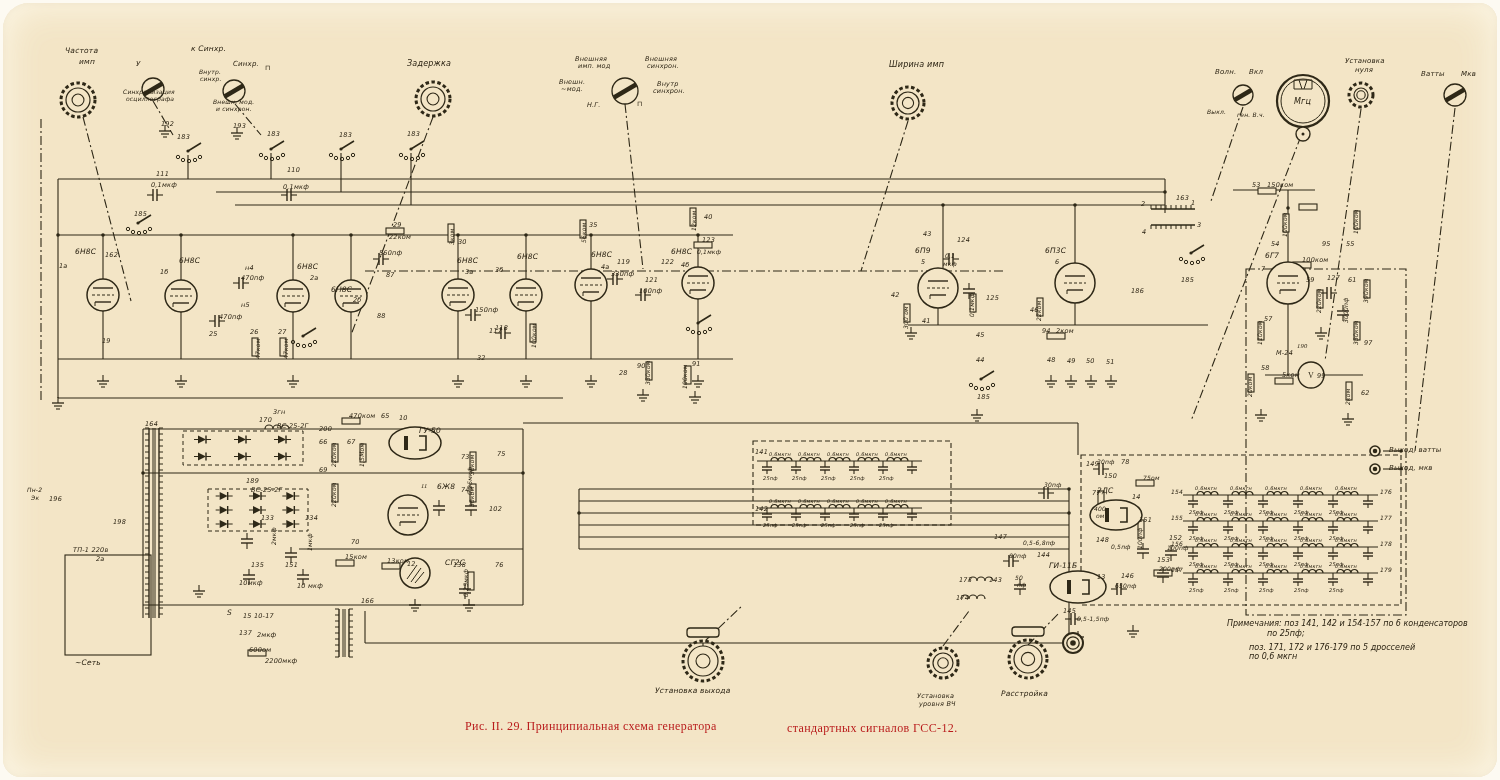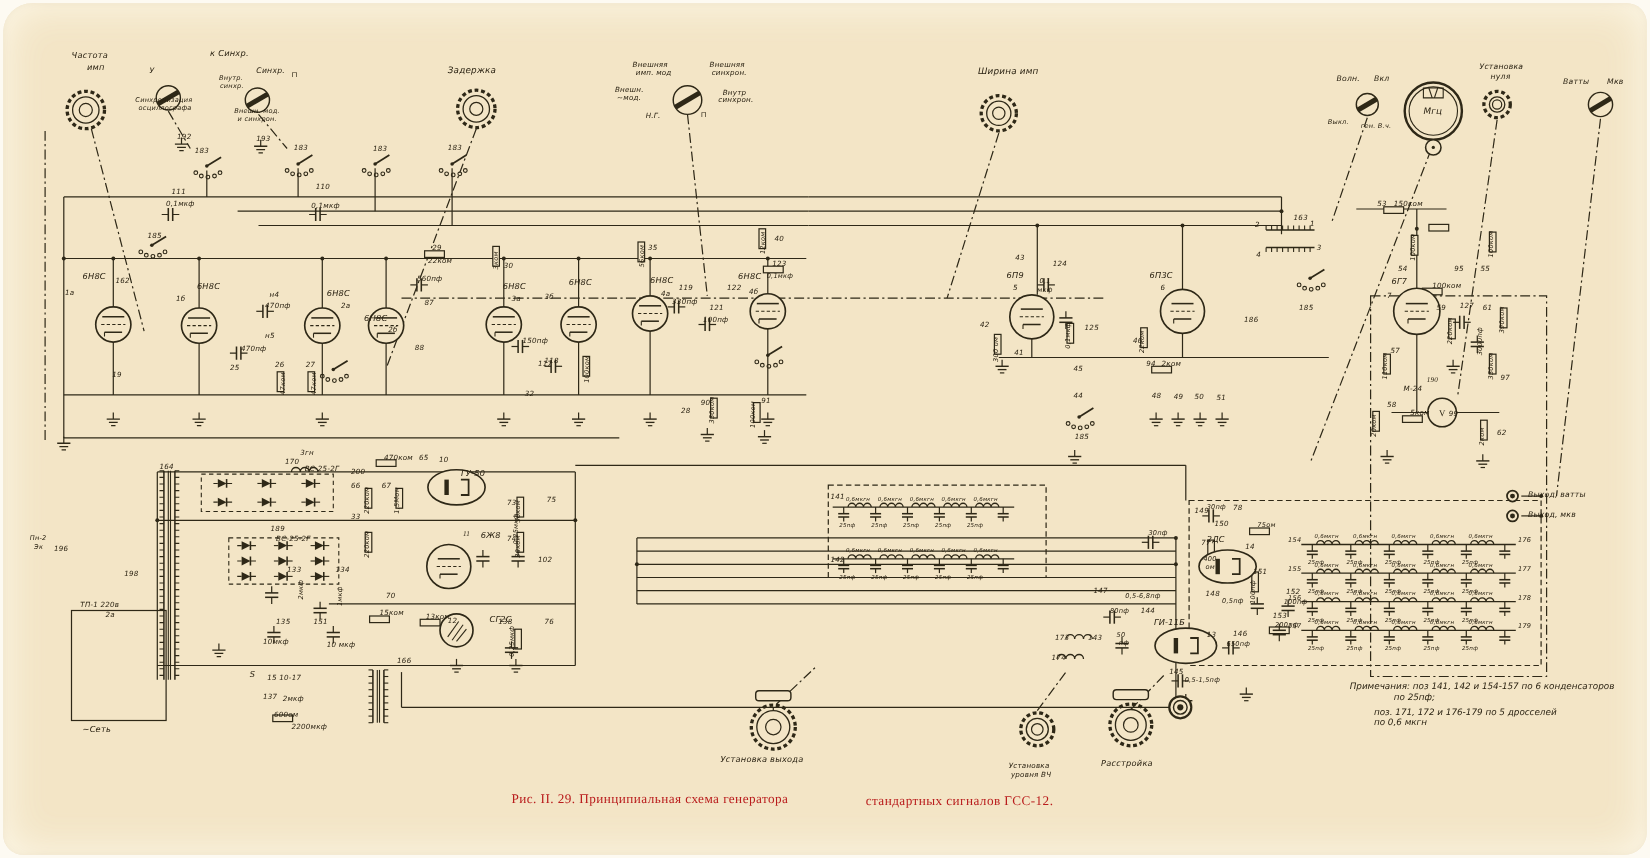--- a/index.html
+++ b/index.html
@@ -1136,21 +1136,21 @@
         <span class="lbl" style="left: 70px; top: 544px; font-size: 6.5px;">ТП-1 220в</span>
         <span class="lbl" style="left: 93px; top: 553px; font-size: 6.5px;">2а</span>
         <span class="lbl" style="left: 72px; top: 656px; font-size: 7.5px;">~Сеть</span>
         <span class="lbl" style="left: 346px; top: 410px; font-size: 6.5px;">470ком</span>
         <span class="lbl" style="left: 378px; top: 410px; font-size: 6.5px;">65</span>
         <span class="lbl" style="left: 396px; top: 412px; font-size: 6.5px;">10</span>
         <span class="lbl" style="left: 316px; top: 436px; font-size: 6.5px;">66</span>
         <span class="lbl" style="left: 328px; top: 464px; font-size: 6px; transform: rotate(-90deg);">220ком</span>
         <span class="lbl" style="left: 344px; top: 436px; font-size: 6.5px;">67</span>
         <span class="lbl" style="left: 356px; top: 464px; font-size: 6px; transform: rotate(-90deg);">1,5Мом</span>
-        <span class="lbl" style="left: 316px; top: 464px; font-size: 6.5px;">33</span>
+        <span class="lbl" style="left: 316px; top: 464px; font-size: 6.5px;">69</span>
         <span class="lbl" style="left: 328px; top: 504px; font-size: 6px; transform: rotate(-90deg);">220ком</span>
         <span class="lbl" style="left: 416px; top: 424px; font-size: 7.5px;">ГУ-50</span>
         <span class="lbl" style="left: 434px; top: 480px; font-size: 7.5px;">6Ж8</span>
         <span class="lbl" style="left: 418px; top: 480px; font-size: 6.5px; font-family: Liberation Serif, serif;">11</span>
         <span class="lbl" style="left: 348px; top: 536px; font-size: 6.5px;">70</span>
         <span class="lbl" style="left: 342px; top: 551px; font-size: 6.5px;">15ком</span>
         <span class="lbl" style="left: 384px; top: 555px; font-size: 6.5px;">13ком</span>
         <span class="lbl" style="left: 404px; top: 558px; font-size: 6.5px;">12</span>
         <span class="lbl" style="left: 442px; top: 556px; font-size: 7.5px;">СГ2С</span>
         <span class="lbl" style="left: 458px; top: 451px; font-size: 6.5px;">73</span>

